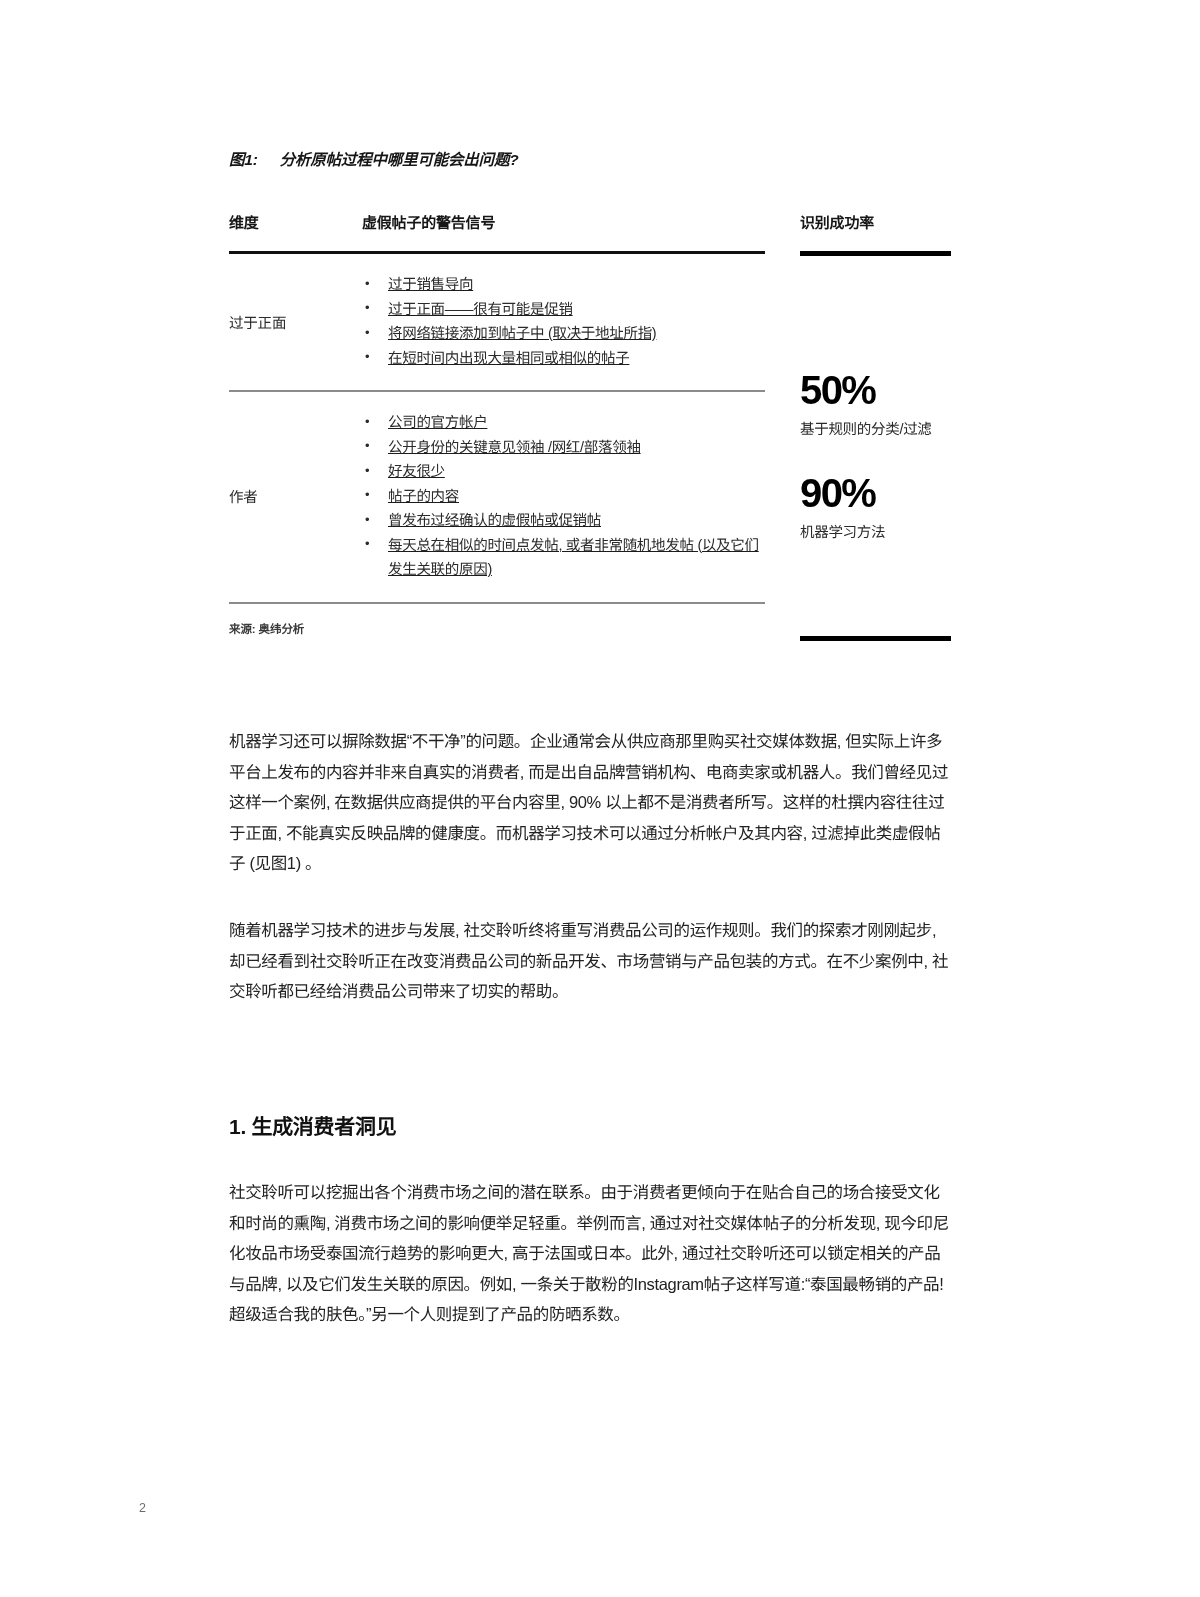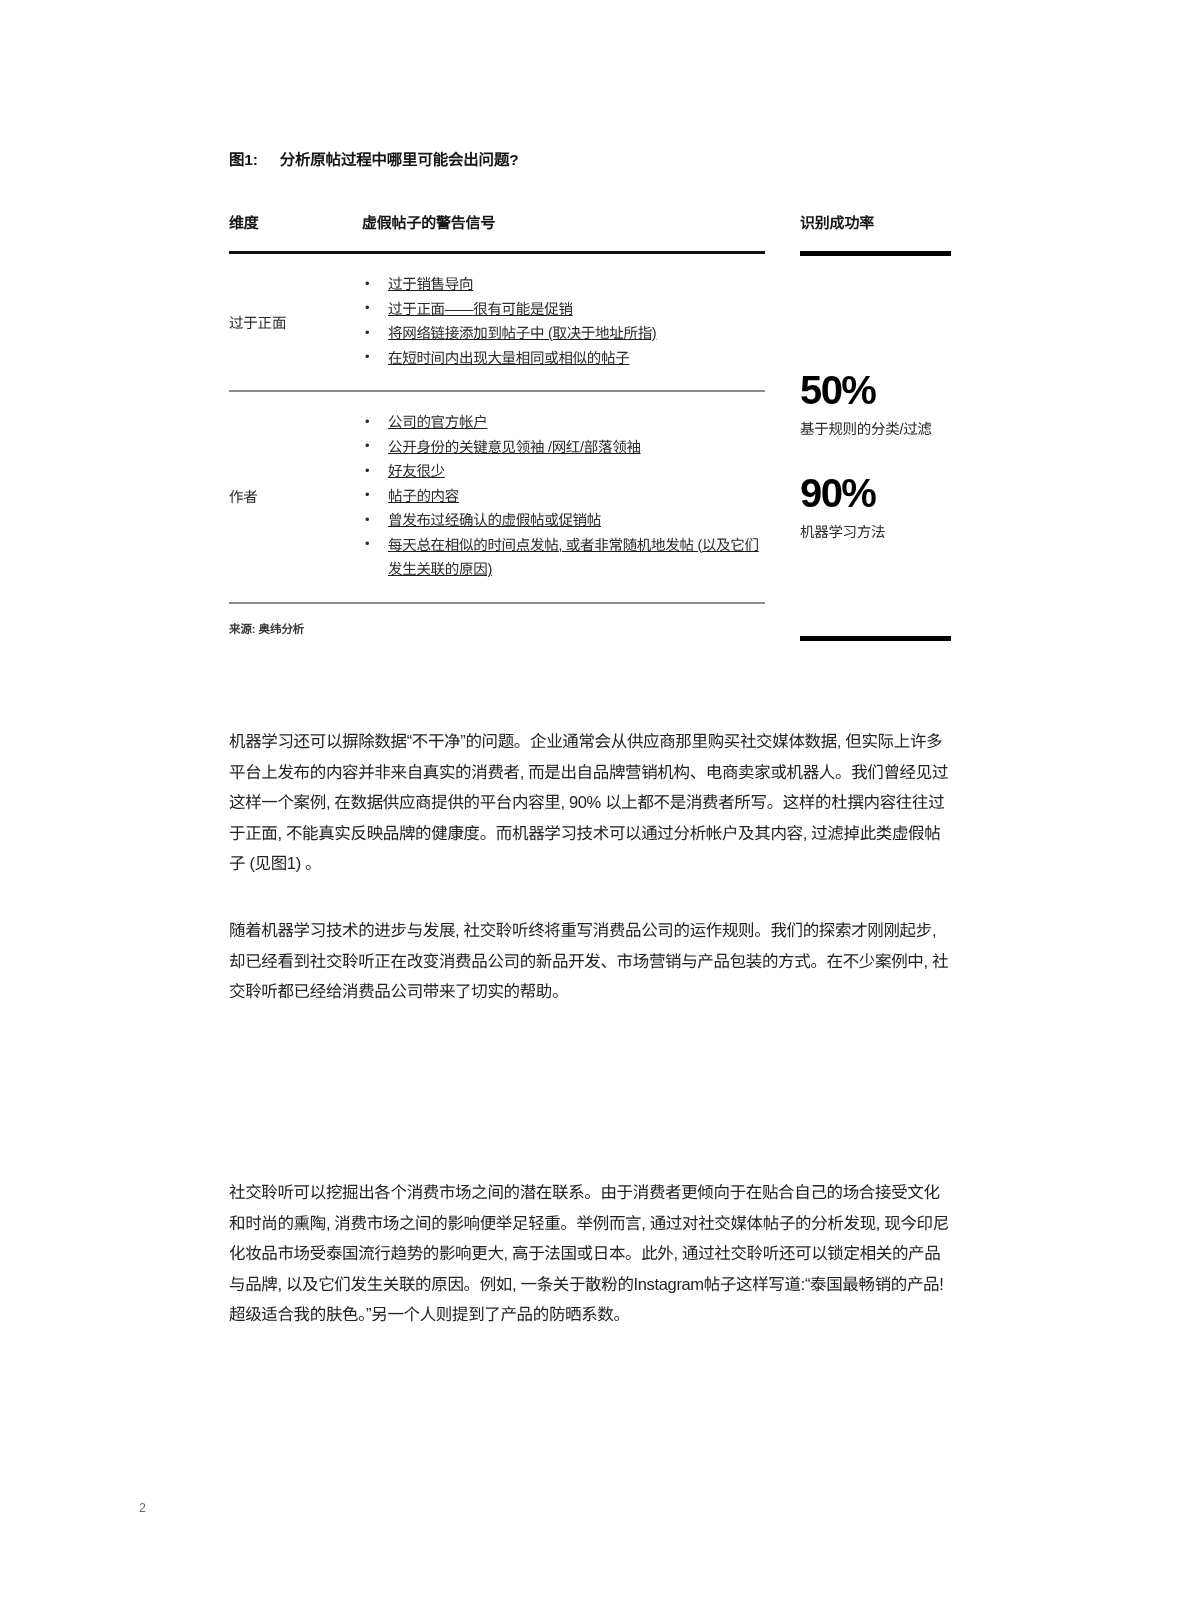--- a/index.html
+++ b/index.html
@@ -32,20 +32,21 @@
     width: 722px;
   }
 
   .figure-title {
     font-size: 15.5px;
     font-weight: bold;
     letter-spacing: -0.2px;
     color: #161616;
     margin-bottom: 42px;
     white-space: nowrap;
+    font-style: italic;
   }
   .figure-title .fig-label {
     display: inline-block;
     margin-right: 22px;
   }
 
   .table-wrap {
     position: relative;
     display: block;
   }
@@ -305,20 +306,23 @@
   </div>
 
   <div class="body-col" style="top:726px;">
     <p class="para">机器学习还可以摒除数据“不干净”的问题。企业通常会从供应商那里购买社交媒体数据, 但实际上许多平台上发布的内容并非来自真实的消费者, 而是出自品牌营销机构、电商卖家或机器人。我们曾经见过这样一个案例, 在数据供应商提供的平台内容里, 90% 以上都不是消费者所写。这样的杜撰内容往往过于正面, 不能真实反映品牌的健康度。而机器学习技术可以通过分析帐户及其内容, 过滤掉此类虚假帖子 (见图1) 。</p>
   </div>
 
   <div class="body-col" style="top:915px;">
     <p class="para">随着机器学习技术的进步与发展, 社交聆听终将重写消费品公司的运作规则。我们的探索才刚刚起步, 却已经看到社交聆听正在改变消费品公司的新品开发、市场营销与产品包装的方式。在不少案例中, 社交聆听都已经给消费品公司带来了切实的帮助。</p>
   </div>
 
+  <div class="body-col" style="top:1110px;">
+    <h2 class="section">1. 生成消费者洞见</h2>
+  </div>
 
   <div class="body-col" style="top:1177px;">
     <p class="para">社交聆听可以挖掘出各个消费市场之间的潜在联系。由于消费者更倾向于在贴合自己的场合接受文化和时尚的熏陶, 消费市场之间的影响便举足轻重。举例而言, 通过对社交媒体帖子的分析发现, 现今印尼化妆品市场受泰国流行趋势的影响更大, 高于法国或日本。此外, 通过社交聆听还可以锁定相关的产品与品牌, 以及它们发生关联的原因。例如, 一条关于散粉的Instagram帖子这样写道:“泰国最畅销的产品!超级适合我的肤色。”另一个人则提到了产品的防晒系数。</p>
   </div>
 
   <div class="page-number">2</div>
 
 </div>
 
 </body></html>

